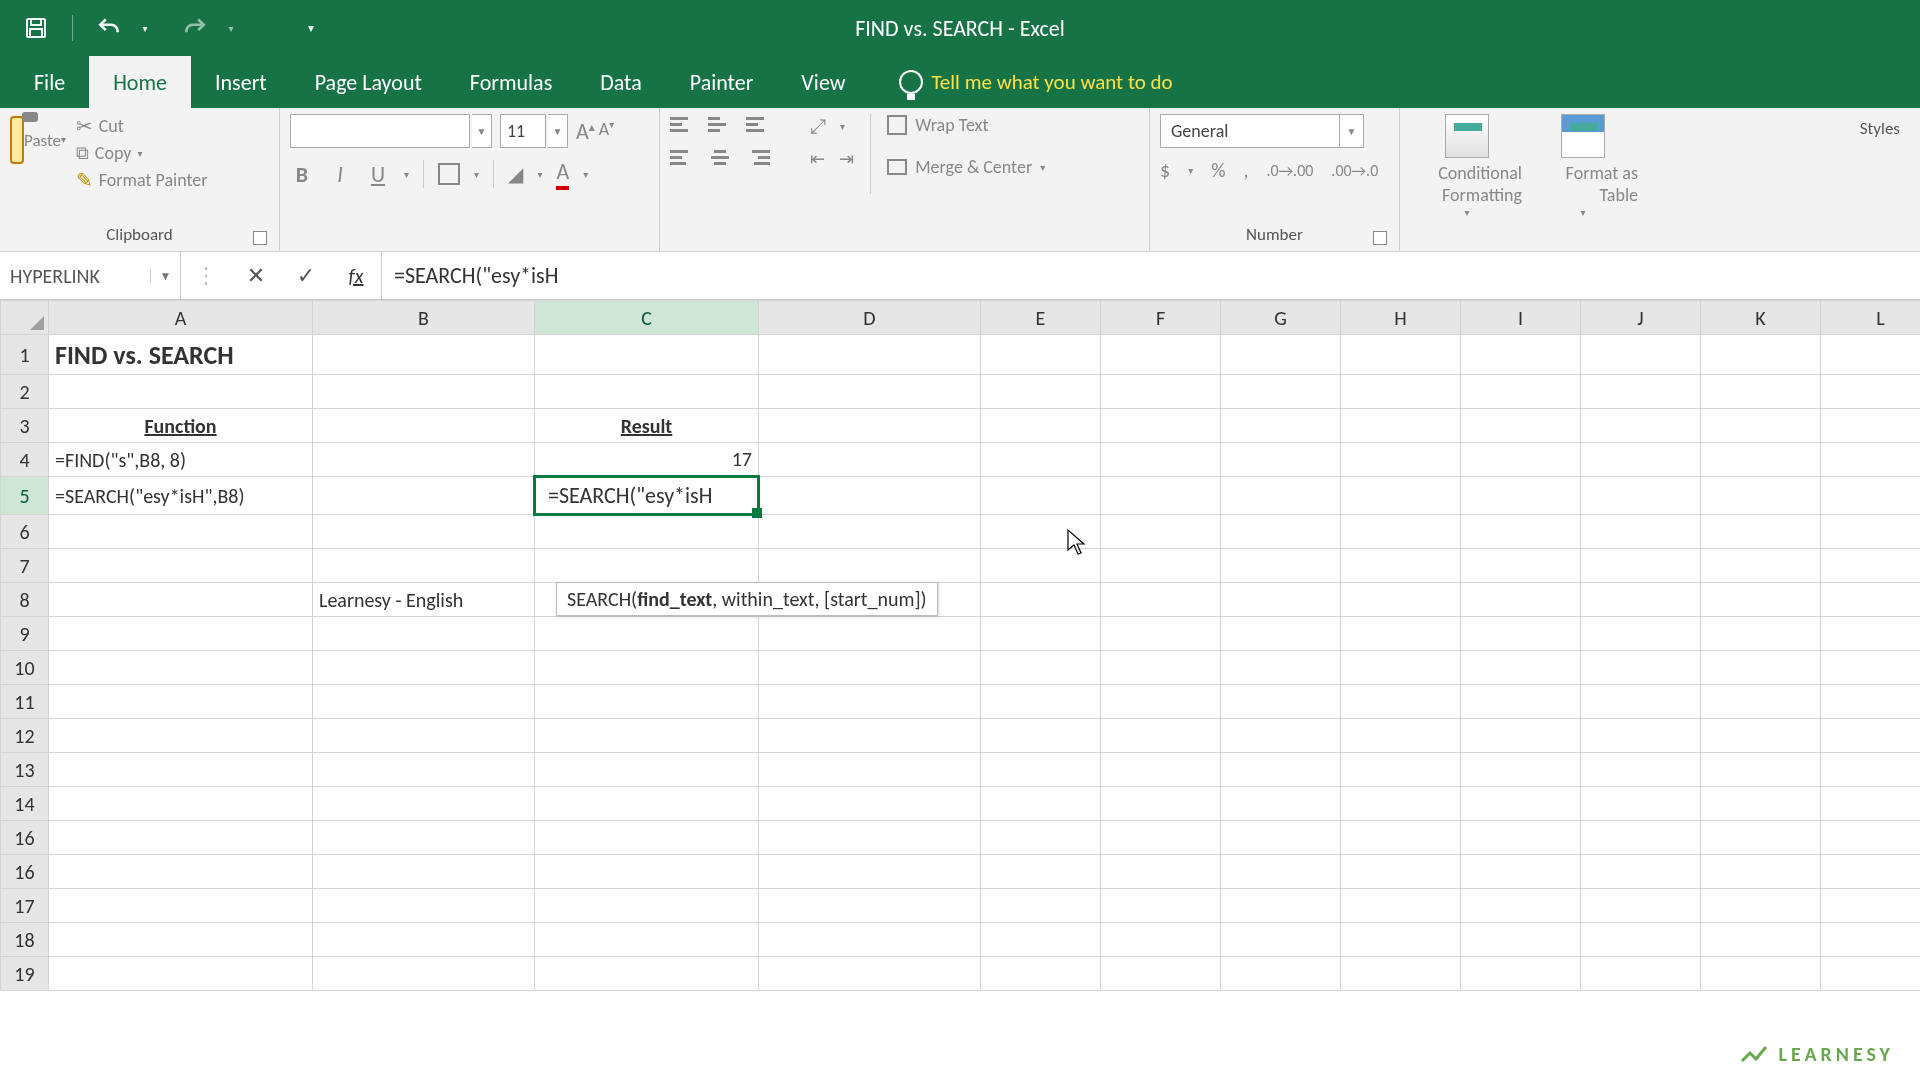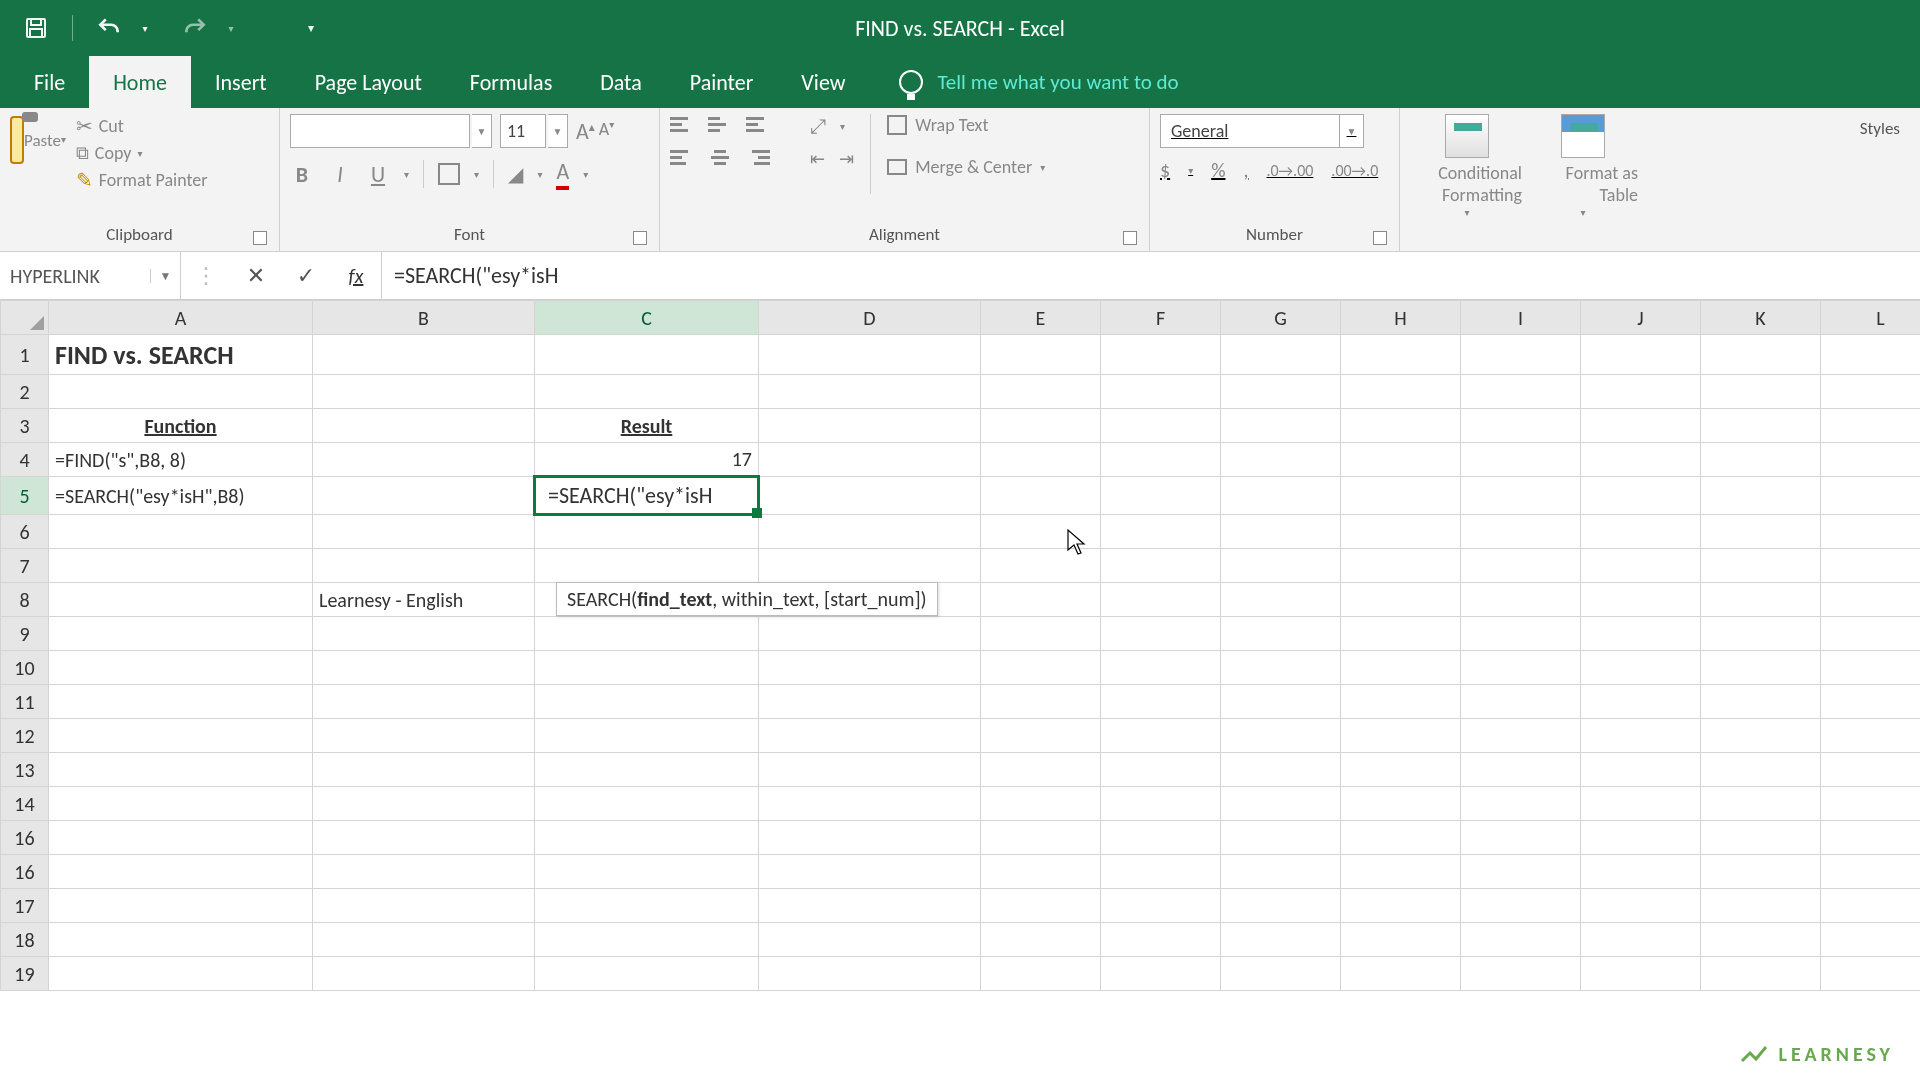--- a/index.html
+++ b/index.html
@@ -8,21 +8,21 @@
 
 .titlebar { background: #157345; height: 56px; display: flex; align-items: center; color: #fff; padding: 0 12px; position: relative; }
 .tb-left { display: flex; align-items: center; gap: 22px; padding-left: 10px; }
 .tb-icon { width: 28px; height: 28px; display: flex; align-items: center; justify-content: center; font-size: 22px; color: #fff; opacity: .95; }
 .tb-title { position: absolute; left: 50%; transform: translateX(-50%); font-size: 22px; }
 
 
 .tabs { background: #157345; height: 52px; display: flex; align-items: stretch; padding-left: 10px; }
 .tab { color: #fff; font-size: 22px; padding: 12px 24px; display: flex; align-items: center; cursor: pointer; }
 .tab.active { background: #f3f3f3; color: #157345; }
-.tell-me { display: flex; align-items: center; color: #5eead4; font-size: 21px; margin-left: 30px; gap: 14px; }
+.tell-me { display: flex; align-items: center; color: #fde047; font-size: 21px; margin-left: 30px; gap: 8px; }
 .tell-me .bulb { width: 24px; height: 24px; border: 2px solid #fff; border-radius: 50%; position: relative; }
 .tell-me .bulb::after { content: ""; position: absolute; width: 8px; height: 6px; background: #fff; bottom: -8px; left: 6px; }
 
 
 .ribbon { background: #f3f3f3; height: 144px; border-bottom: 1px solid #d0d0d0; display: flex; }
 .rgroup { border-right: 1px solid #d0d0d0; padding: 6px 10px 0 10px; display: flex; flex-direction: column; }
 .rgroup-body { flex: 1; display: flex; align-items: flex-start; gap: 6px; }
 .rgroup-footer { text-align: center; font-size: 17px; color: #555; padding: 4px 0 6px 0; position: relative; }
 .rgroup-footer .launcher { position: absolute; right: 2px; bottom: 6px; width: 14px; height: 14px; border: 1px solid #888; background: #fff; }
 
@@ -56,21 +56,21 @@
 .font-color { font-size: 22px; color: #888; border-bottom: 4px solid #d40000; padding-bottom: 1px; }
 
 .align-col { display: flex; flex-direction: column; gap: 10px; }
 .align-row { display: flex; align-items: center; gap: 14px; }
 .align-icon { width: 24px; height: 18px; display: flex; flex-direction: column; gap: 3px; }
 .align-icon span { height: 3px; background: #888; }
 .wrap-text-row { display: flex; align-items: center; gap: 8px; font-size: 18px; color: #888; }
 .wrap-icon { width: 20px; height: 20px; border: 2px solid #888; position: relative; }
 .merge-icon { width: 20px; height: 16px; border: 2px solid #888; }
 
-.num-col { display: flex; flex-direction: column; gap: 10px; text-decoration: underline; }
+.num-col { display: flex; flex-direction: column; gap: 10px; }
 .num-row1 .combo { display: flex; }
 .combo-box { width: 180px; height: 34px; border: 1px solid #aaa; background: #fff; display: flex; align-items: center; padding: 0 10px; font-size: 18px; color: #444; }
 .combo-dd { width: 24px; height: 34px; border: 1px solid #aaa; border-left: none; background: #fff; display: flex; align-items: center; justify-content: center; color: #888; font-size: 10px; }
 .num-row2 { display: flex; align-items: center; gap: 18px; font-size: 20px; color: #888; }
 
 .cond-col { display: flex; flex-direction: column; align-items: center; width: 110px; font-size: 18px; color: #888; text-align: right; }
 .cond-icon { width: 44px; height: 44px; background: linear-gradient(#fff,#e0e0e0); border: 1px solid #aaa; position: relative; margin-bottom: 4px; }
 .cond-icon::after { content: ""; position: absolute; top: 8px; left: 8px; width: 28px; height: 8px; background: #4a9; }
 
 .styles-col { display: flex; flex-direction: column; gap: 6px; margin-left: 6px; }
@@ -215,21 +215,20 @@
           <span class="border-btn"></span>
           <span style="font-size:10px;color:#888">▾</span>
           <div class="sep"></div>
           <span class="bucket">◢</span>
           <span style="font-size:10px;color:#888">▾</span>
           <span class="font-color">A</span>
           <span style="font-size:10px;color:#888">▾</span>
         </div>
       </div>
     </div>
-    <div class="rgroup-footer"><span>Font</span><div class="launcher"></div></div>
   </div>
 
   <div class="rgroup" style="width:490px">
     <div class="rgroup-body">
       <div class="align-col">
         <div class="align-row">
           <div class="align-icon">
               <span style="width:18px"></span>
               <span style="width:12px"></span>
               <span style="width:18px"></span>
@@ -275,21 +274,20 @@
             <div class="wrap-icon"></div>
             <span>Wrap Text</span>
           </div>
         <div class="wrap-text-row">
             <div class="merge-icon"></div>
             <span>Merge &amp; Center</span>
             <span style="font-size:10px">▾</span>
           </div>
       </div>
     </div>
-    <div class="rgroup-footer"><span>Alignment</span><div class="launcher"></div></div>
   </div>
 
   <div class="rgroup" style="width:250px">
     <div class="rgroup-body">
       <div class="num-col">
         <div class="num-row1">
             <div class="combo">
               <div class="combo-box">General</div>
               <div class="combo-dd">▼</div>
             </div>

